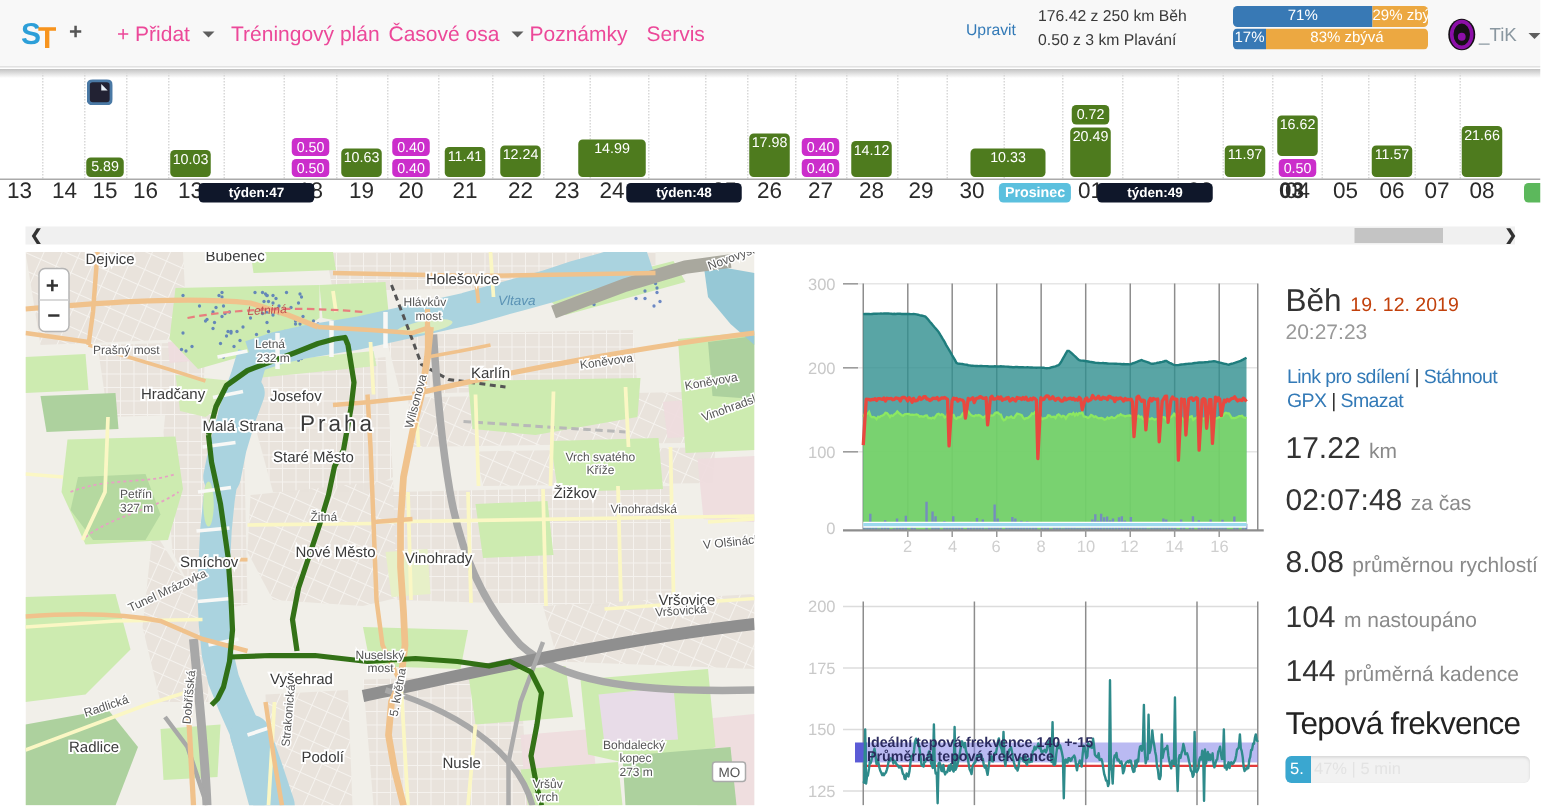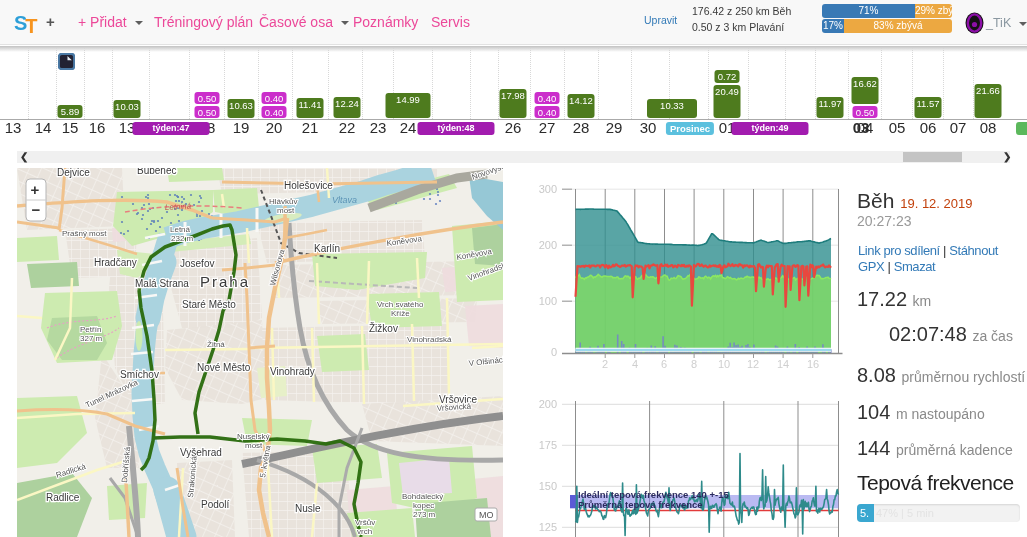--- a/index.html
+++ b/index.html
@@ -15,21 +15,21 @@
 
 .pbar { position:absolute; height:14px; border-radius:3px; overflow:hidden; font-size:10px; color:#fff; display:flex; }
 .pb-blue { background:#3879b5; text-align:center; }
 .pb-or { background:#eca841; text-align:center; }
 
 #tl { left:0; top:46px; width:1027px; height:92px; background:#fff; }
 #tlshadow { left:0; top:46px; width:1027px; height:6px; background:linear-gradient(#c2c2c2,rgba(255,255,255,0)); }
 #tlaxis { left:0; top:119px; width:1027px; height:1px; background:#aaa; }
 .sep { position:absolute; top:48px; height:71px; width:0; border-left:1px dotted #d8d8d8; }
 .day { position:absolute; top:119px; font-size:15px; font-weight:normal; color:#2b2b2b; transform:translateX(-50%); }
-.wk { position:absolute; top:122px; height:13px; line-height:13px; padding:0 20px; border-radius:3px; background:#a21caf; color:#fff; font-size:9px; font-weight:bold; transform:translateX(-50%); }
+.wk { position:absolute; top:122px; height:13px; line-height:13px; padding:0 20px; border-radius:3px; background:#0f172a; color:#fff; font-size:9px; font-weight:bold; transform:translateX(-50%); }
 .mo { background:#5bc0de; font-size:9.5px; padding:0 4px; }
 .bdg { position:absolute; border-radius:3px; color:#fff; font-size:9.5px; text-align:center; transform:translateX(-50%); padding-top:1px; }
 .bg { background:#4e7b1e; }
 .bm { background:#cb2ecb; }
 
 #sbar { left:17px; top:151px; width:993px; height:12px; background:#f0f0f0; }
 #sthumb { left:903px; top:152px; width:59px; height:10px; background:#c4c4c4; }
 .sarr { position:absolute; top:151px; font-size:10px; font-weight:bold; color:#333; }
 
 .big { position:absolute; left:857px; font-size:20px; color:#333; white-space:nowrap; }
@@ -535,20 +535,20 @@
 <g font-family="Liberation Sans, sans-serif" font-size="9.5" font-weight="bold" fill="#2b2b5e">
 <text x="578" y="498">Ideální tepová frekvence 140 +-15</text>
 <text x="578" y="507.5">Průměrná tepová frekvence</text>
 </g>
 </svg>
 
 <div class="big" style="top:189px; font-size:21px;">Běh <span style="font-size:13px;color:#c2410c;"> 19. 12. 2019</span></div>
 <div class="big" style="top:213px; font-size:14px; color:#999;">20:27:23</div>
 <div id="links">Link pro sdílení <b>|</b> Stáhnout<br>GPX <b>|</b> Smazat</div>
 <div class="big" style="top:288px;">17.22 <span class="unit">km</span></div>
-<div class="big" style="top:323px;margin-left:32px;">02:07:48 <span class="unit">za čas</span></div>
+<div class="big" style="top:323px;">02:07:48 <span class="unit">za čas</span></div>
 <div class="big" style="top:364px;">8.08 <span class="unit">průměrnou rychlostí</span></div>
 <div class="big" style="top:401px;">104 <span class="unit">m nastoupáno</span></div>
 <div class="big" style="top:437px;">144 <span class="unit">průměrná kadence</span></div>
 <div class="big" style="top:471px; font-size:21px; color:#222; letter-spacing:-0.5px;">Tepová frekvence</div>
 <div class="abs" style="left:857px; top:504px; width:163px; height:18px; background:#f2f2f2; border-radius:4px; box-shadow:inset 0 1px 2px rgba(0,0,0,.12);"></div>
 <div class="abs" style="left:857px; top:504px; width:17px; height:18px; background:#3aa7d0; border-radius:4px 0 0 4px; color:#fff; font-size:11px; line-height:18px; padding-left:3px;">5.</div>
 <div class="abs" style="left:876px; top:504px; font-size:11px; line-height:18px; color:#e3e3e3;">47% | 5 min</div>
 
 </body></html>

